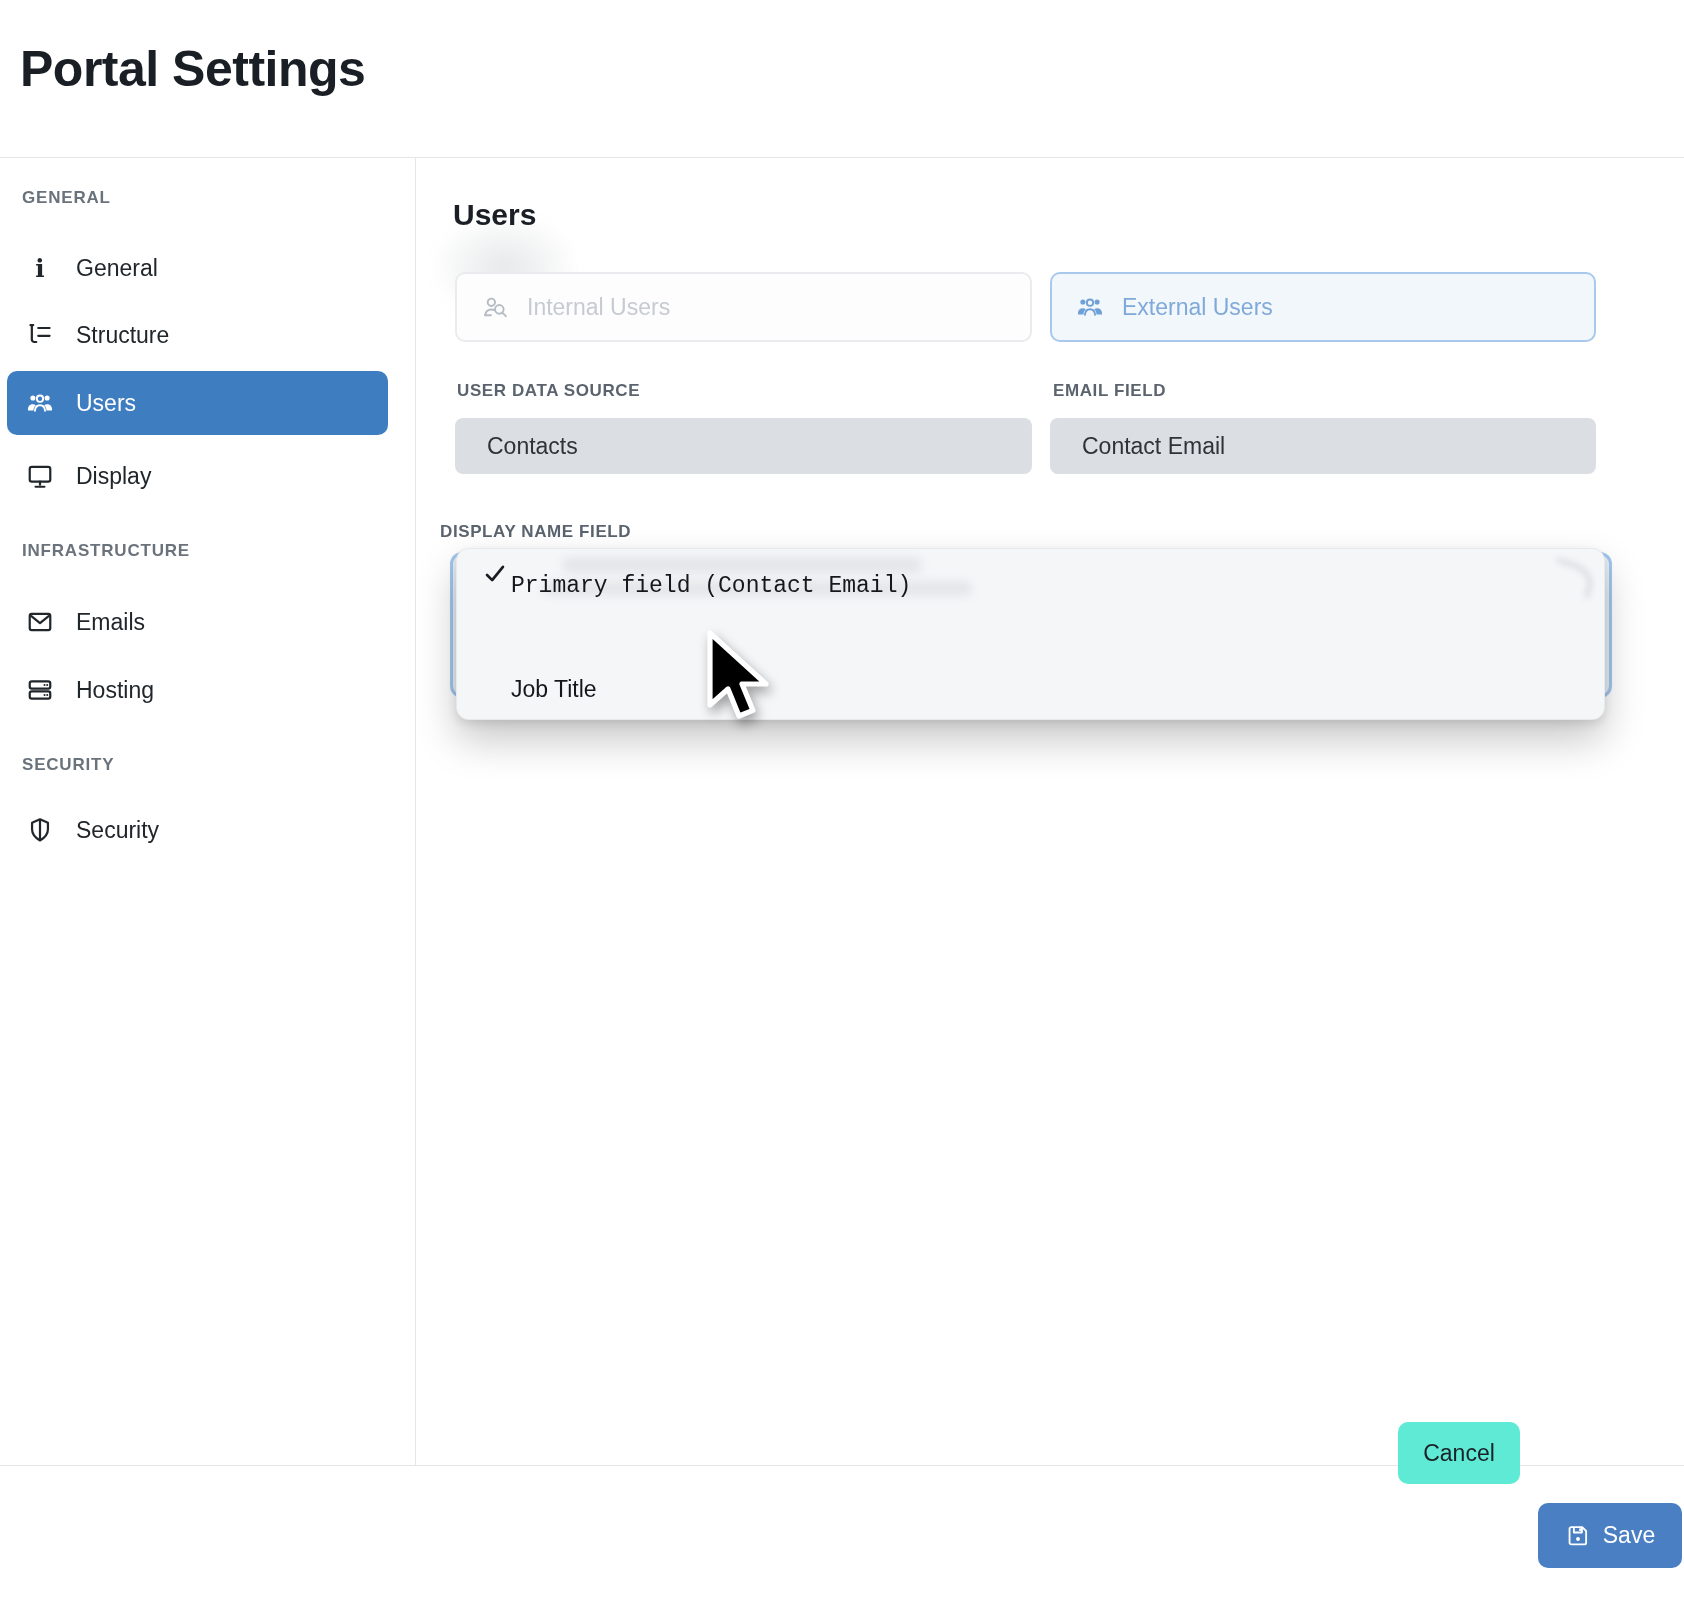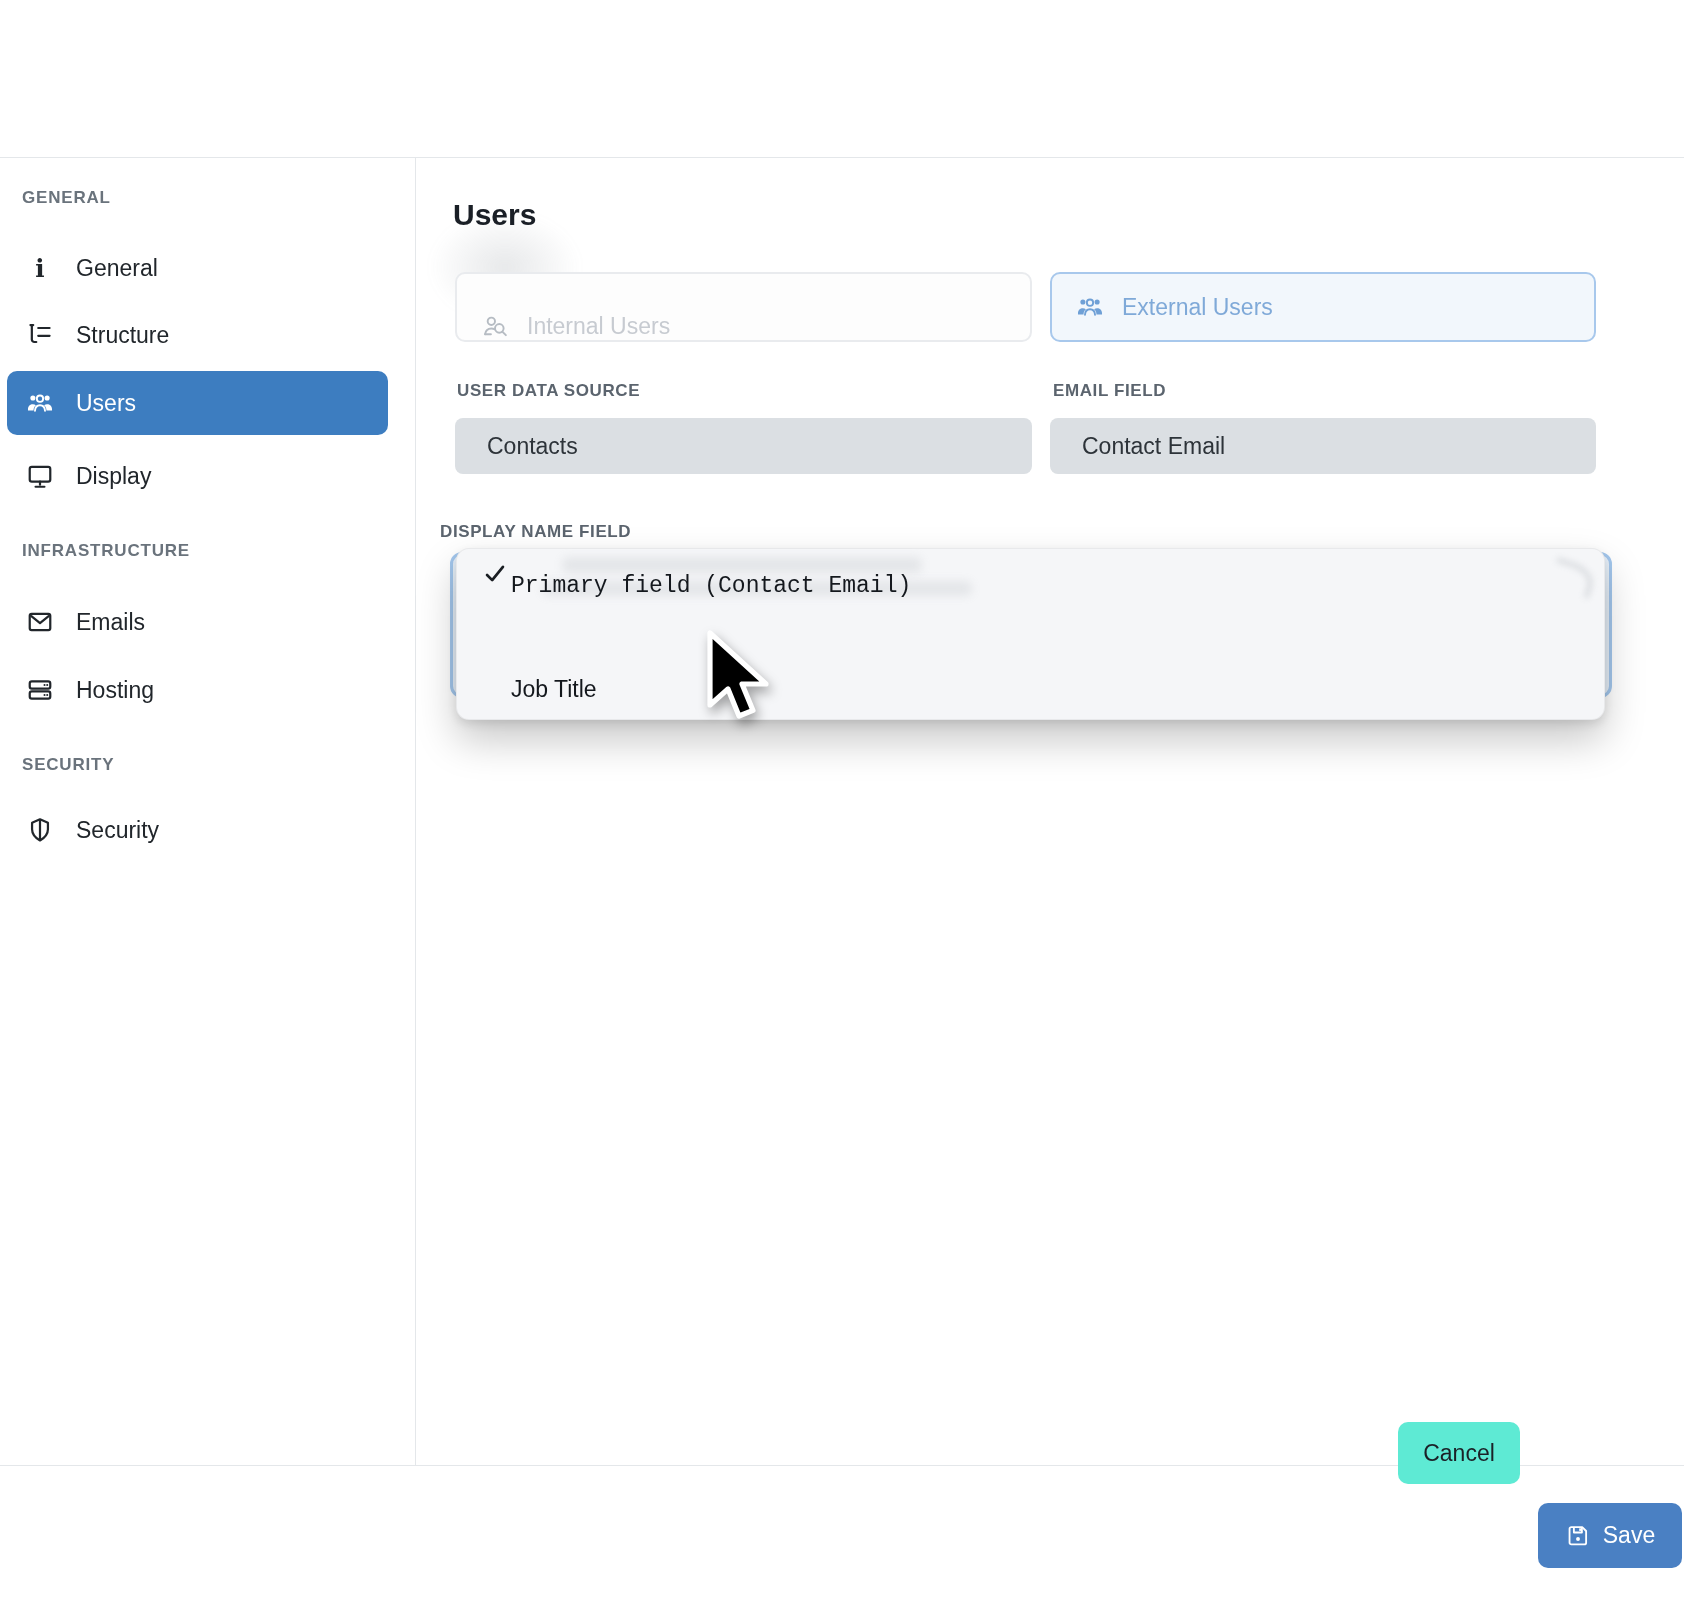--- a/index.html
+++ b/index.html
@@ -101,21 +101,20 @@
     display: flex;
     align-items: center;
     padding-left: 24px;
     cursor: pointer;
   }
   .tab-internal {
     left: 455px; width: 577px;
     background: #fdfdfd;
     border: 2px solid #e9ebee;
     color: #c7cbd1;
-    align-items: flex-end;
   }
   .tab-internal .tab-icon { color: #b6bcc3; }
   .tab-external {
     left: 1050px; width: 546px;
     background: #f2f7fc;
     border: 2px solid #a8c8ec;
     color: #7fa9d8;
   }
   .tab-external .tab-icon { color: #6fa0d6; }
   .tab-icon { width: 28px; height: 28px; }
@@ -247,20 +246,21 @@
     gap: 12px;
   }
   .btn-save .save-icon { width: 26px; height: 26px; }
   .btn-save .save-icon svg { width: 26px; height: 26px; display: block; }
 </style>
 </head>
 <body>
 
 <div id="app">
 
+  <div class="page-title">Portal Settings</div>
   <div class="top-divider"></div>
   <div class="side-divider"></div>
   <div class="footer-divider"></div>
 
   <div>
 
     <div class="section-heading" style="top:188px">GENERAL</div>
 
     <div class="nav-item" style="top:239px">
       <span class="nav-icon">

